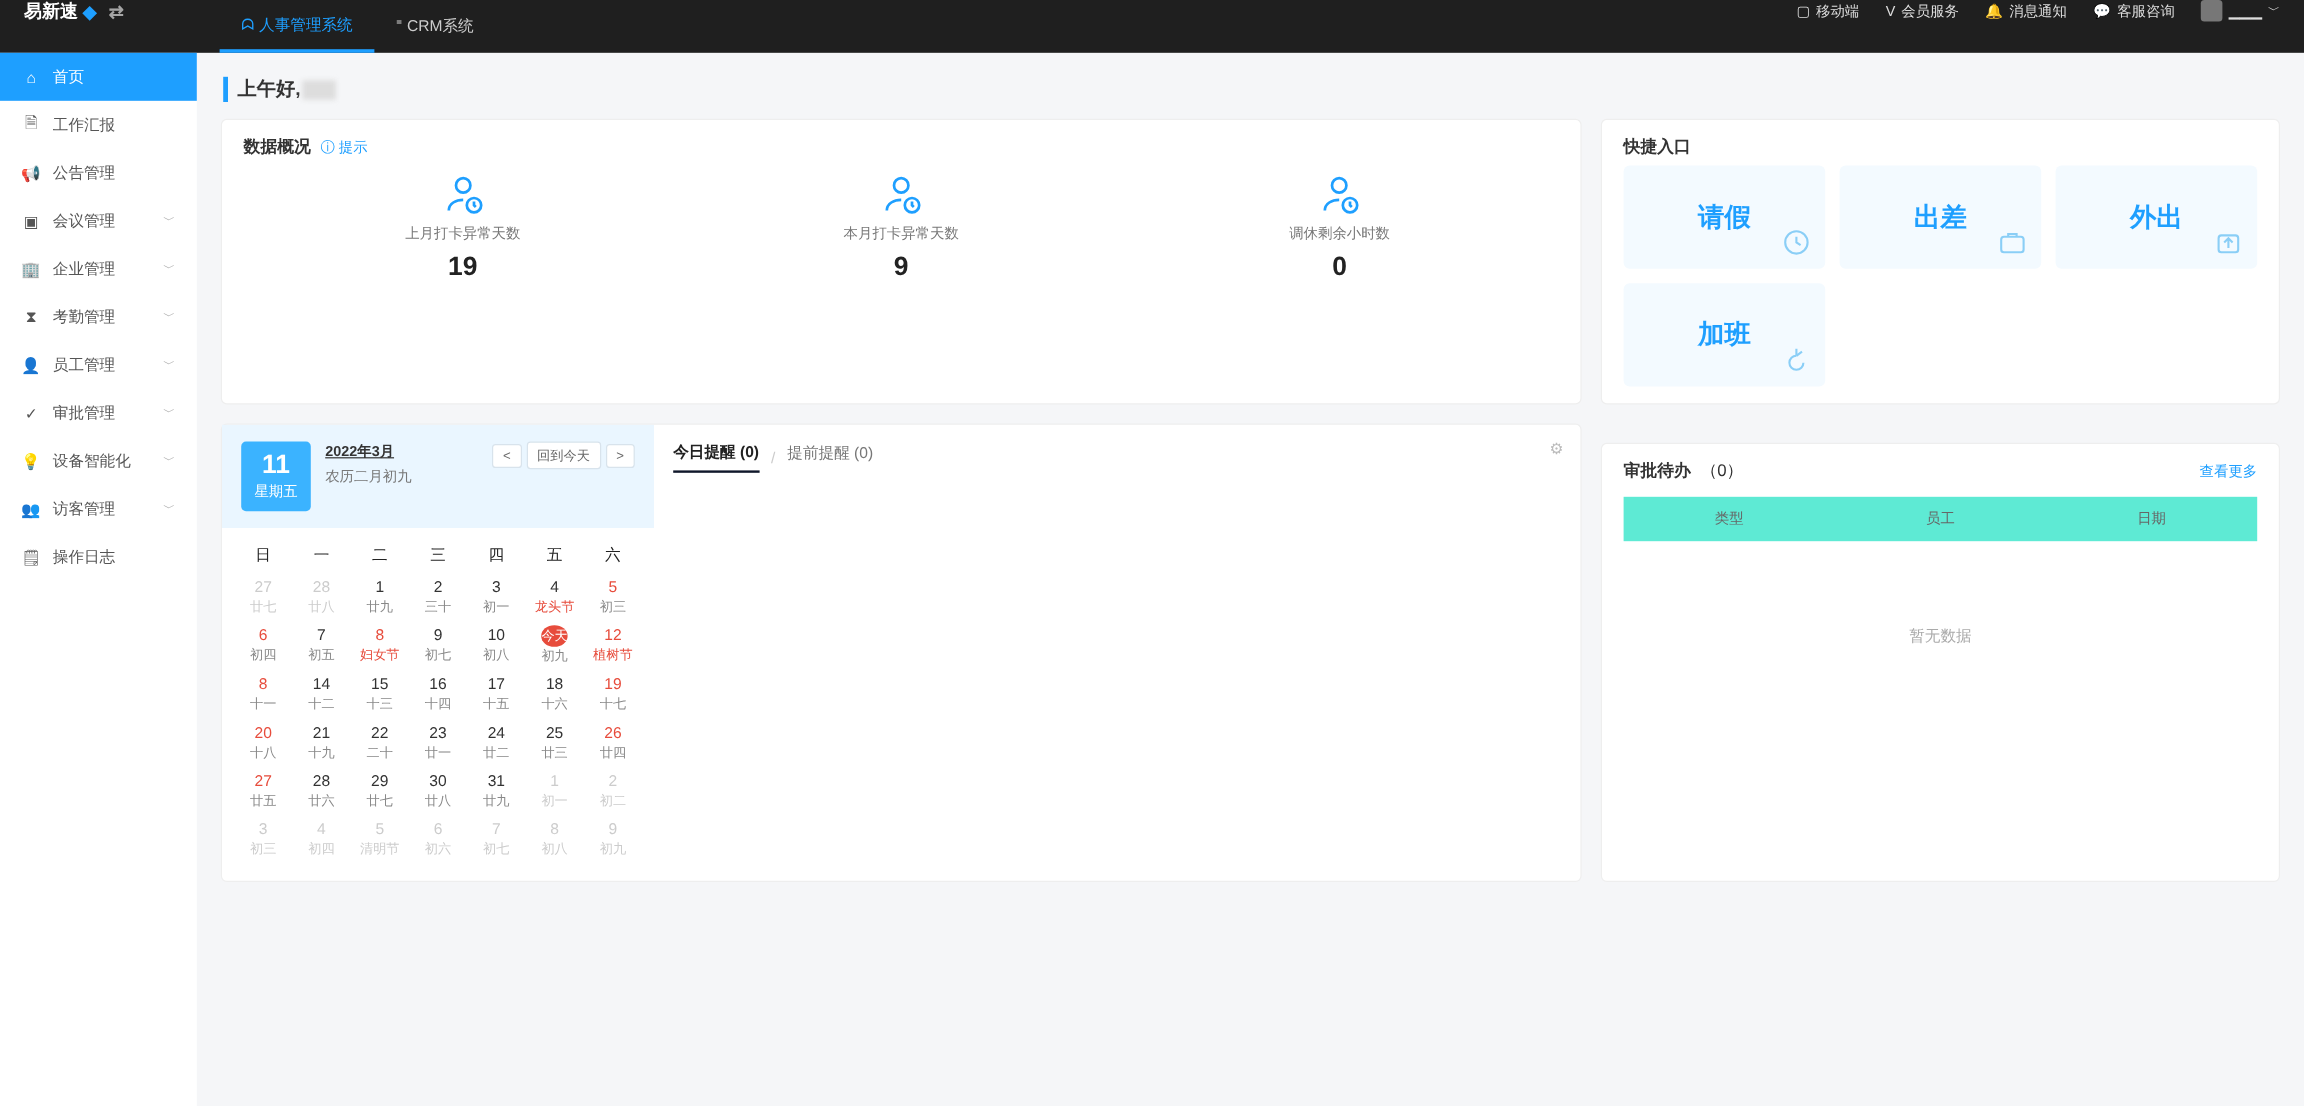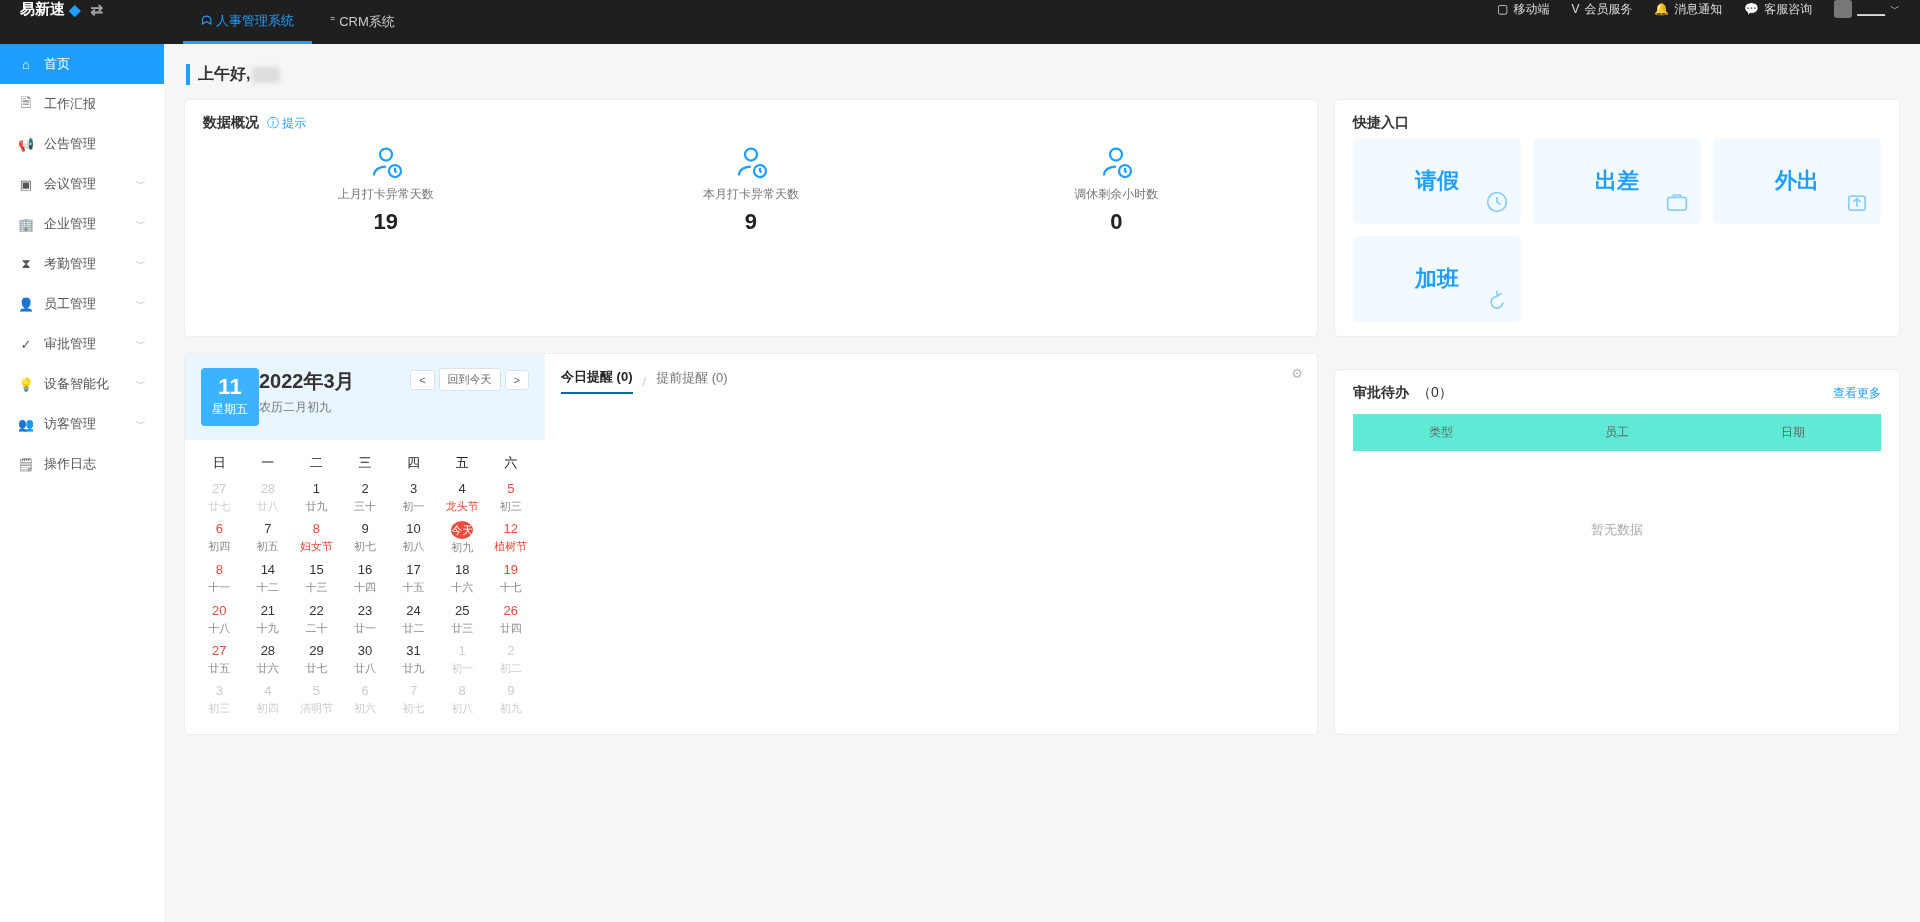--- a/index.html
+++ b/index.html
@@ -40,44 +40,44 @@
   
   .quick{width:566px;}
   .quick-grid{display:grid;grid-template-columns:repeat(3,1fr);gap:12px;margin-top:4px;}
   .quick-cell{background:#f3faff;border-radius:5px;height:86px;display:flex;align-items:center;justify-content:center;position:relative;cursor:pointer;}
   .quick-label{font-size:22px;font-weight:600;color:#1e9fff;}
   .quick-cell svg{position:absolute;right:10px;bottom:8px;color:#7fcaf6;opacity:.9;}
   
   .row2{margin-top:16px;}
   .calcard{width:748px;padding:0;display:flex;}
   .cal-left{width:360px;border-right:none;}
-  .cal-head{background:#eaf6ff;padding:14px 16px;display:flex;align-items:flex-start;gap:0;}
+  .cal-head{background:#eaf6ff;padding:14px 16px;display:flex;align-items:flex-start;gap:12px;}
   .cal-daybox{background:#3bb3ff;color:#fff;border-radius:4px;width:58px;height:58px;display:flex;flex-direction:column;align-items:center;justify-content:center;}
   .cal-daynum{font-size:22px;font-weight:700;line-height:1;}
   .cal-dayname{font-size:12px;margin-top:3px;}
-  .cal-month{font-size:20px;font-weight:700;}
+  .cal-month{font-size:12px;font-weight:700;text-decoration:underline;}
   .cal-lunar{font-size:12px;color:#777;margin-top:4px;}
   .cal-nav{margin-left:auto;display:flex;gap:4px;align-items:center;}
   .cal-navbtn{border:1px solid #d8e3ec;background:#fff;padding:3px 8px;font-size:11px;color:#666;cursor:pointer;border-radius:3px;}
   .cal-grid{padding:8px 10px 16px;}
   .cal-row{display:flex;}
   .cal-cell{flex:1;text-align:center;padding:5px 0 3px;}
   .cal-dow{color:#222;font-size:13px;padding:6px 0 4px;}
   .cal-d{font-size:12px;line-height:1.3;}
   .cal-d .num{display:block;font-size:13px;}
   .cal-d .sub{display:block;font-size:11px;color:#888;margin-top:1px;}
   .cal-d.dim .num,.cal-d.dim .sub{color:#ccc;}
   .cal-d.weekend .num{color:#e74c3c;}
   .cal-d.fest .sub{color:#e74c3c;}
   .cal-d.today .num{display:inline-block;background:#e74c3c;color:#fff;border-radius:50%;width:22px;height:18px;line-height:18px;font-size:11px;}
   
   .remind{flex:1;padding:14px 16px;position:relative;}
   .tabs{display:flex;gap:10px;font-size:13px;align-items:center;}
   .tab{cursor:pointer;color:#777;padding-bottom:6px;}
-  .tab.active{color:#222;font-weight:600;border-bottom:2px solid #0369a1;}
+  .tab.active{color:#222;font-weight:600;border-bottom:2px solid #0f172a;}
   .tab-sep{color:#ccc;}
   .gear{position:absolute;right:14px;top:12px;color:#bbb;cursor:pointer;}
   
   .approval{width:566px;margin-top:16px;}
   .appr-head{display:flex;align-items:center;}
   .appr-more{margin-left:auto;color:#1e9fff;font-size:12px;cursor:pointer;}
   .appr-table{margin-top:12px;}
   .appr-th{display:flex;background:#5eead4;color:#666;font-size:12px;}
   .appr-th>div{flex:1;text-align:center;padding:10px 0;}
   .appr-empty{text-align:center;color:#aaa;padding:70px 0;font-size:13px;}

